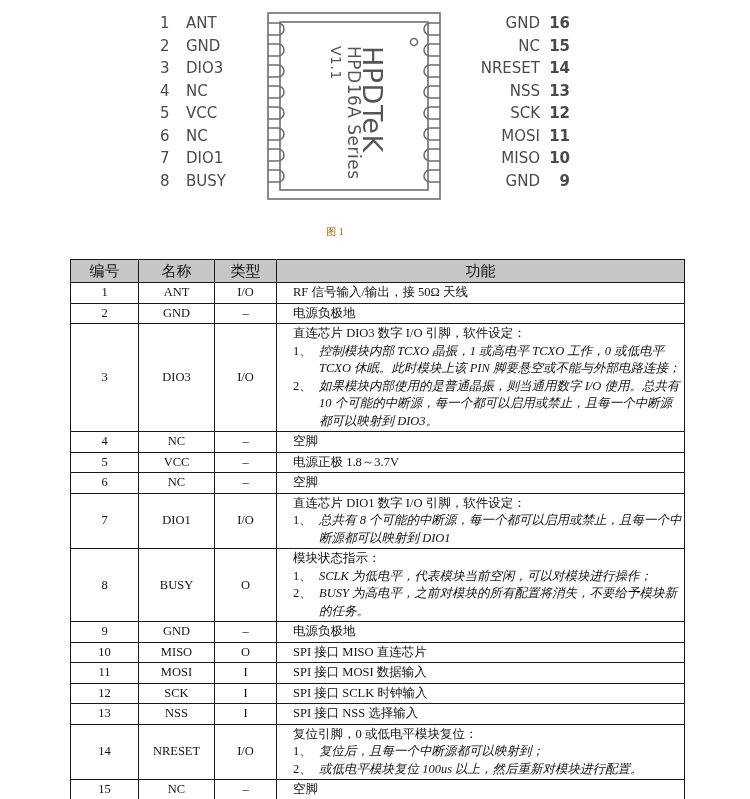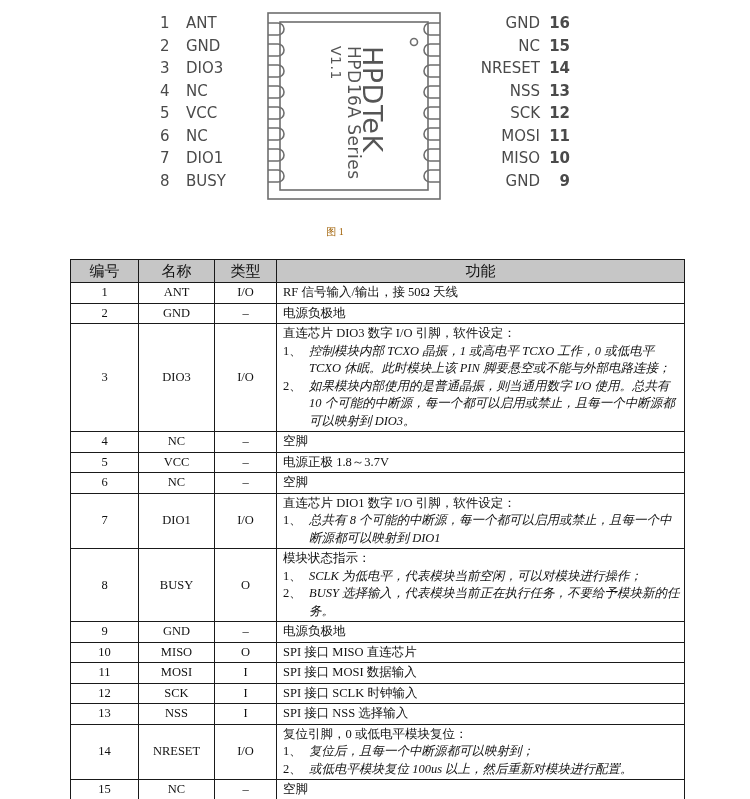--- a/index.html
+++ b/index.html
@@ -131,21 +131,21 @@
   #pin-table col.c-type { width: 62px; }
   #pin-table col.c-func { width: 408px; }
 
   #pin-table td.cell-no,
   #pin-table td.cell-name,
   #pin-table td.cell-type {
     text-align: center;
   }
   #pin-table td.cell-func {
     text-align: left;
-    padding-left: 6px;
+    padding-left: 16px;
     line-height: 17.5px;
   }
   #pin-table tbody tr { height: 20px; }
 
   .func-line { white-space: pre-wrap; }
   .func-item {
     display: flex;
     align-items: flex-start;
   }
   .func-item-marker {
@@ -361,21 +361,21 @@
           <td class="cell-name">BUSY</td>
           <td class="cell-type">O</td>
           <td class="cell-func">
             <div class="func-line">模块状态指示：</div>
             <div class="func-item">
               <span class="func-item-marker">1、</span>
               <span class="func-item-text">SCLK 为低电平，代表模块当前空闲，可以对模块进行操作；</span>
             </div>
             <div class="func-item">
               <span class="func-item-marker">2、</span>
-              <span class="func-item-text">BUSY 选择输入，代表模块当前正在执行任务，不要给予模块新的任务。</span>
+              <span class="func-item-text">BUSY 为高电平，之前对模块的所有配置将消失，不要给予模块新的任务。</span>
             </div>
           </td>
         </tr>
         <tr>
           <td class="cell-no">9</td>
           <td class="cell-name">GND</td>
           <td class="cell-type">–</td>
           <td class="cell-func">
             <div class="func-line">电源负极地</div>
           </td>

